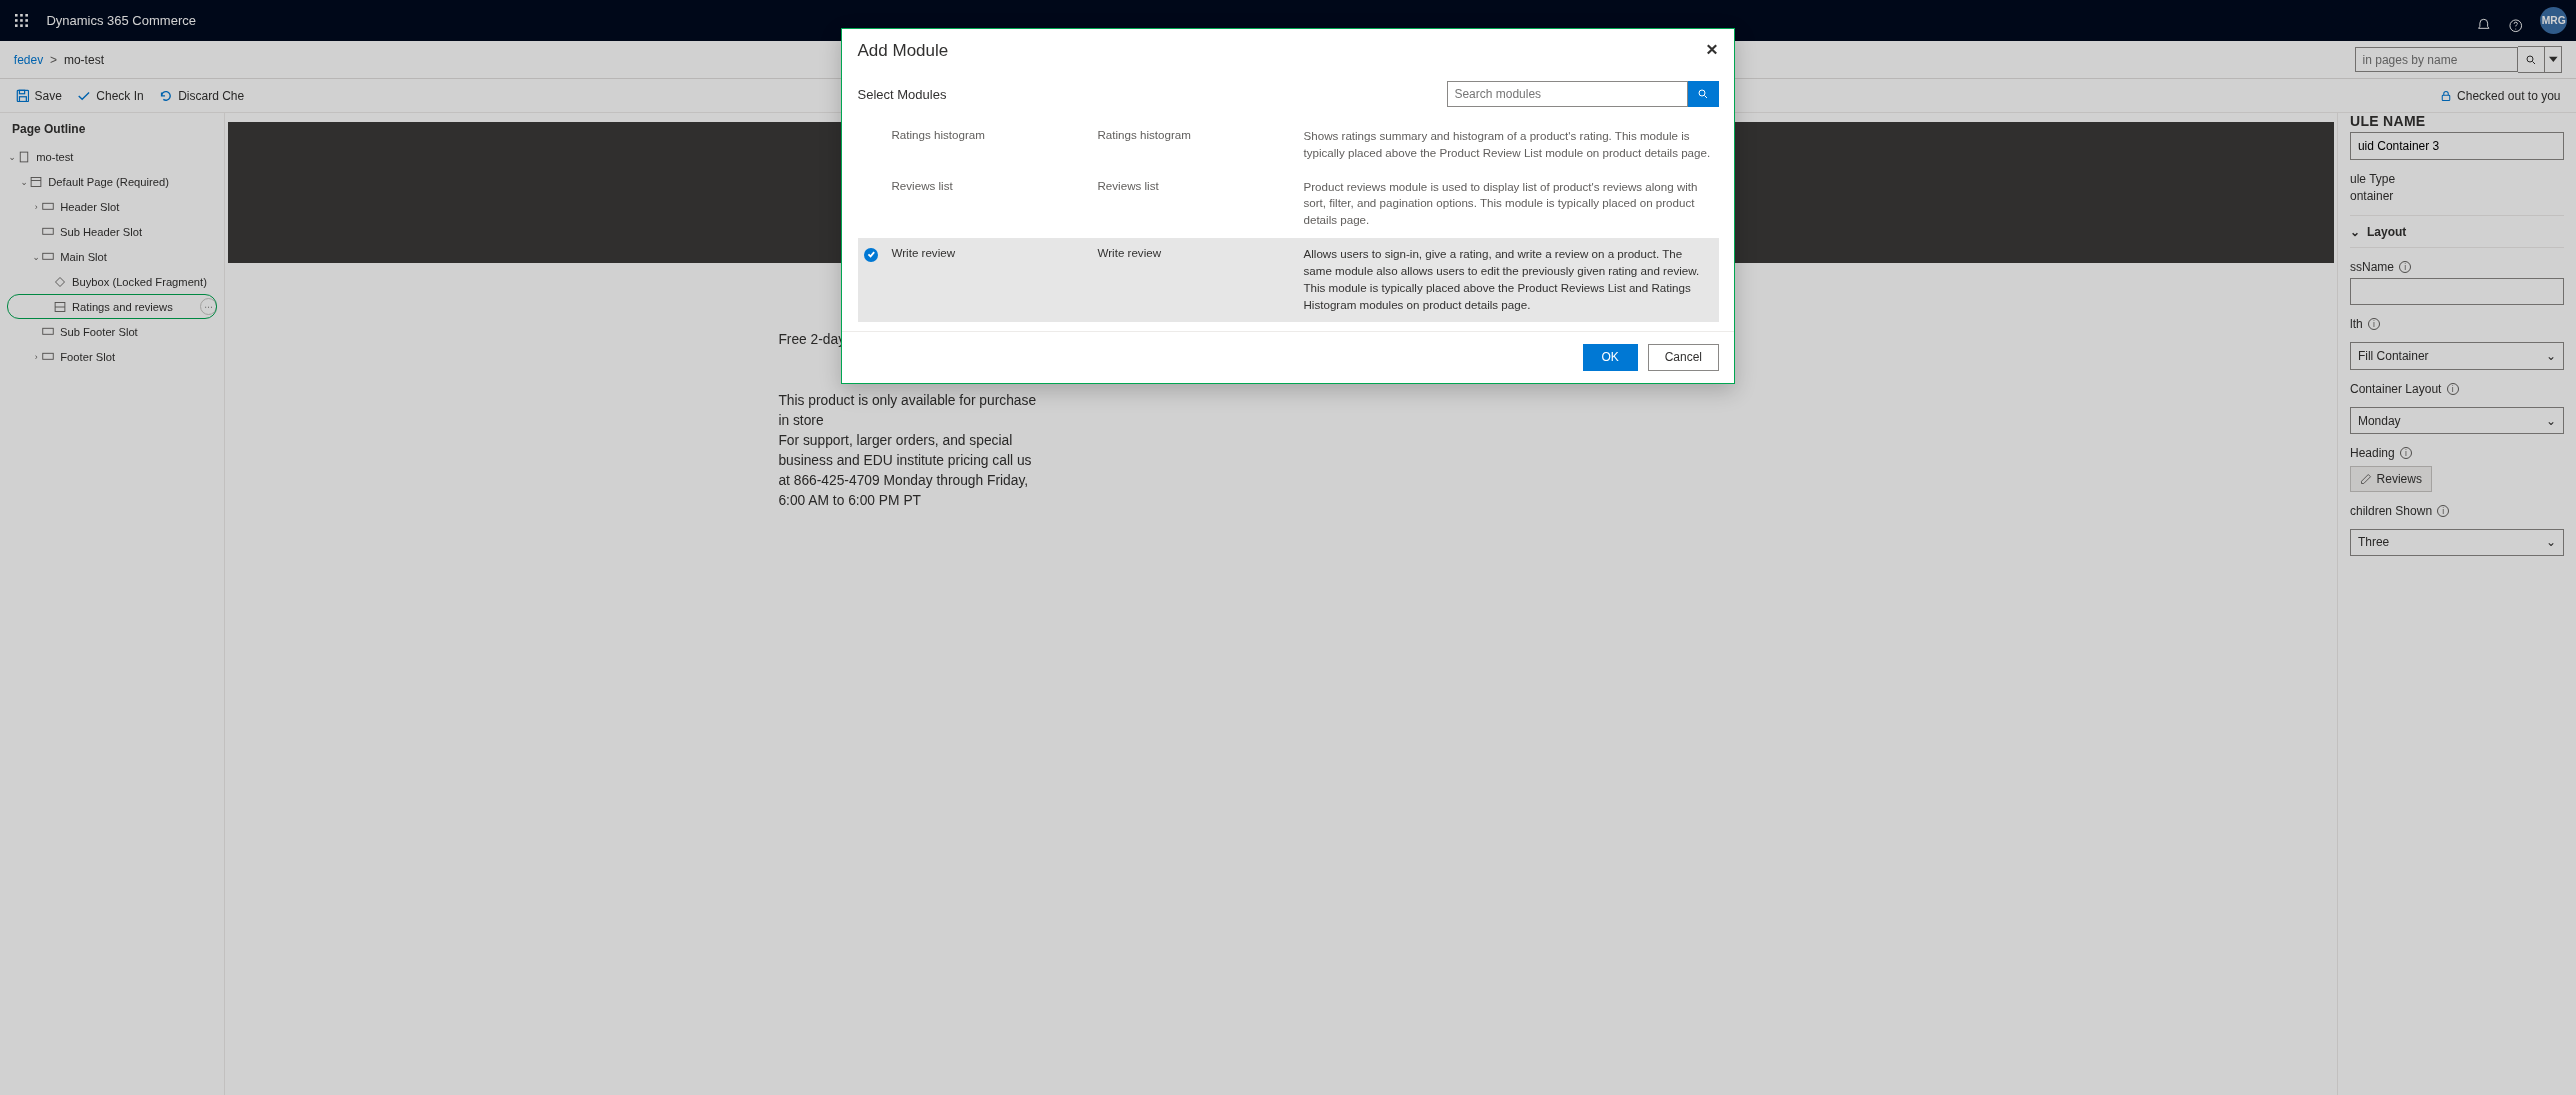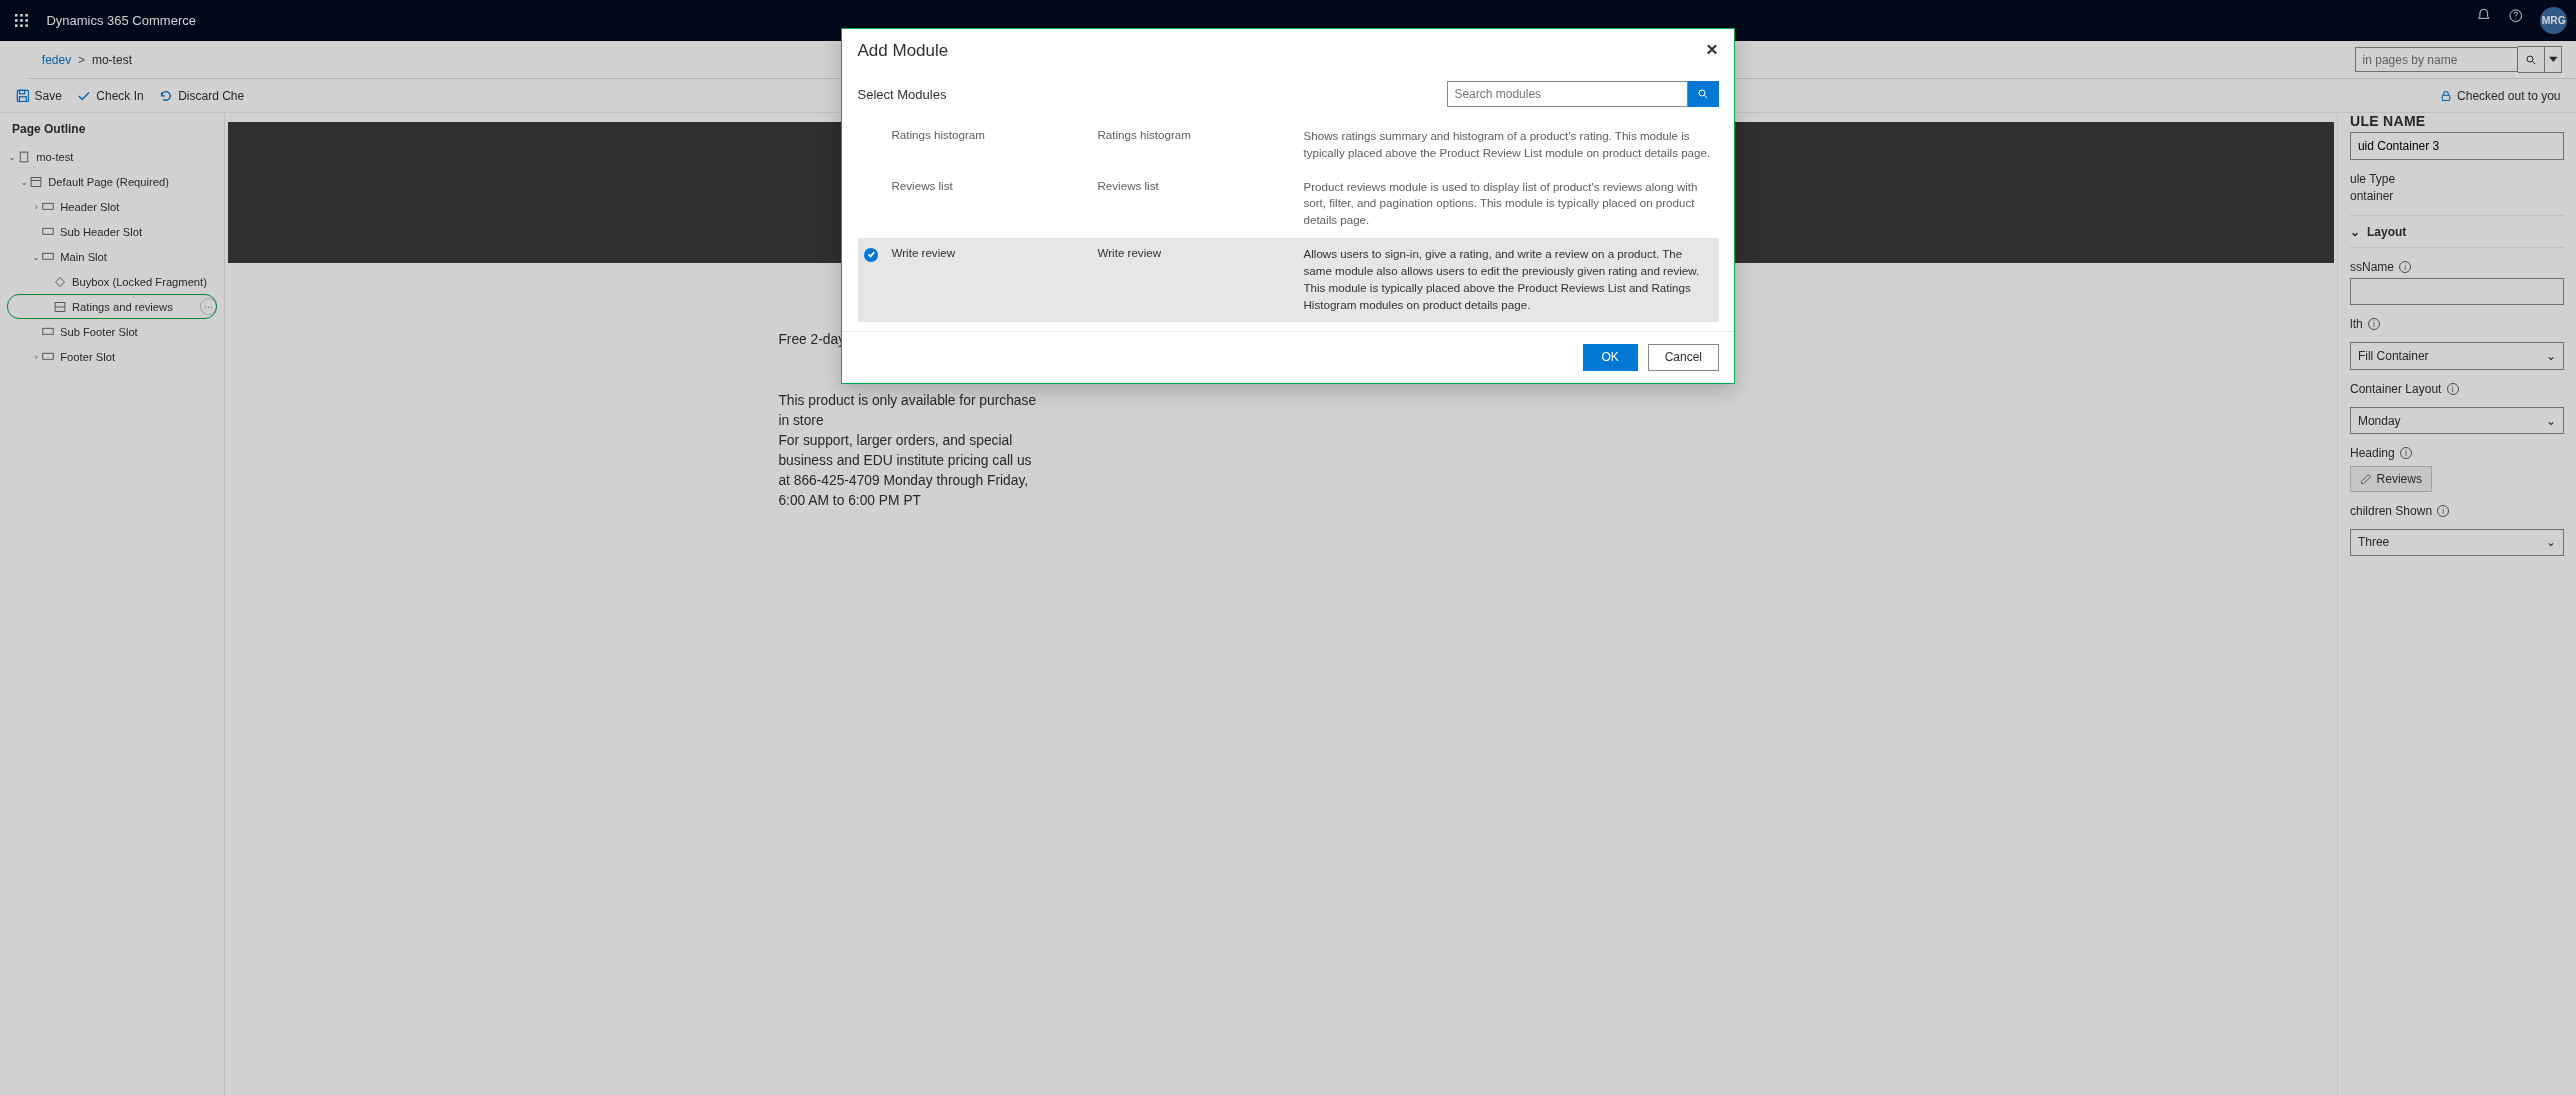--- a/index.html
+++ b/index.html
@@ -15,39 +15,38 @@
   align-items: center;
   padding: 0 8.6px;
 }
 .waffle {
   width: 27.5px; height: 27.5px;
   display: flex; align-items: center; justify-content: center;
   margin-right: 10.3px;
 }
 .waffle svg { fill: #fff; }
 .app-title { font-size: 13px; color: #fff; font-weight: 400; flex: 1; }
-.header-right { display: flex; align-items: flex-start; gap: 15.5px; }
+.header-right { display: flex; align-items: flex-end; gap: 15.5px; }
 .header-right .hicon { width: 17px; height: 17px; display:flex; align-items:center; justify-content:center; }
 .header-right svg { stroke: #fff; fill: none; }
 .avatar {
   width: 27.5px; height: 27.5px; border-radius: 50%;
   background: #3b6fa8; color: #fff;
   display: flex; align-items: center; justify-content: center;
   font-size: 10.3px; font-weight: 600;
 }
 
 
 .sub-header {
   height: 38px;
   background: #fff;
   border-bottom: 0.9px solid #e1dfdd;
   display: flex;
   align-items: center;
   padding: 0 13.8px;
-  margin-left: 28px;
 }
 .breadcrumb { display: flex; align-items: center; gap: 6.9px; font-size: 12px; }
 .breadcrumb .bc-link { color: #0078d4; }
 .breadcrumb .bc-sep { color: #605e5c; }
 .breadcrumb .bc-current { color: #323130; }
 .sub-header-spacer { flex: 1; }
 .search-wrap { display: flex; align-items: center; }
 .search-input {
   width: 163px; height: 25px;
   border: 0.9px solid #8a8886; padding: 0 6.9px; font-size: 12px;

